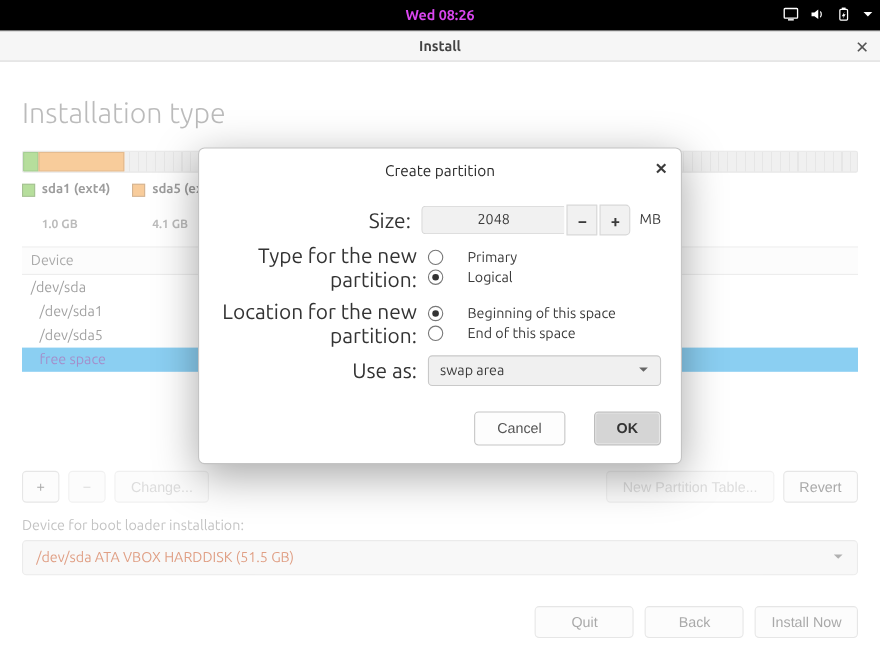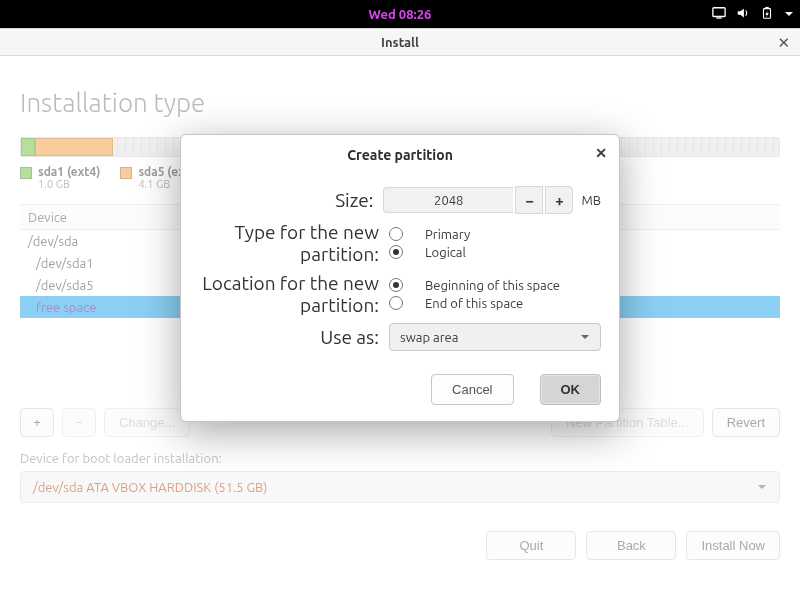--- a/index.html
+++ b/index.html
@@ -20,40 +20,40 @@
     background-image: repeating-linear-gradient(90deg,#cfcfcf 0 1px, transparent 1px 8px);
   }
   .dsk-seg { position:absolute; top:0; bottom:0; }
   .seg1 { left:0; width:14px; background:#6fbf3b; border:1px solid #4a9b2a;}
   .seg2 { left:14px; width:78px; background:#f29a3a; border:1px solid #c97720;}
   .legend { display:flex; gap:20px; margin:8px 0 14px 0; font-size:12px; }
   .legend .item { display:flex; align-items:flex-start; gap:6px; flex-direction:row; }
   .sq { width:12px; height:12px; border:1px solid rgba(0,0,0,.3); display:inline-block; margin-top:2px;}
   .sq.green{background:#6fbf3b;} .sq.orange{background:#f29a3a;}
   .legend .lbl { font-weight:600; }
-  .legend .sz { color:#7a7a7a; font-weight:400; display:block; font-size:11px; margin-top:0;}
+  .legend .sz { color:#7a7a7a; font-weight:700; display:block; font-size:11px; margin-top:20px;}
   
   table.part { width:100%; border-collapse:collapse; font-size:13px; }
   table.part th { text-align:left; font-weight:400; color:#555; border-top:1px solid #ddd; border-bottom:1px solid #ddd; padding:5px 8px; background:#fafafa;}
   table.part td { padding:4px 8px; color:#444; }
   tr.selected td { background:#1aa0e6; color:#4c1d95; }
   .toolbar { margin-top:90px; display:flex; align-items:center; gap:8px; }
   .btn, .btn-flat { border:1px solid #cfcfcf; background:#fafafa; color:#555; border-radius:4px; padding:6px 14px; font-size:13px; cursor:pointer; }
   .btn.disabled, .btn-flat.disabled { color:#bcbcbc; border-color:#e3e3e3; cursor:default; }
   .sq-btn{ width:34px; text-align:center; padding:6px 0;}
   .toolbar .spacer{flex:1;}
   .boot-label { margin-top:14px; color:#888; font-size:13px;}
   .boot-select { margin-top:6px; width:100%; border:1px solid #d8d8d8; background:#f3f3f3; border-radius:4px; padding:8px 12px; color:#c2410c; display:flex; align-items:center; }
   .boot-select .caret { margin-left:auto; }
   .footer { display:flex; justify-content:flex-end; gap:10px; padding:18px 20px 16px 0; }
   .footer .btn { min-width:90px; text-align:center; }
   
   .modal { position:absolute; left:180px; top:134px; width:440px; background:#fff; border:1px solid #c4c4c4; border-radius:6px; box-shadow:0 10px 40px rgba(0,0,0,.35); }
   .modal-header { display:flex; justify-content:center; align-items:center; padding:12px 14px 4px; position:relative;}
-  .modal-header .mtitle { font-weight:700; font-size:14px; color:#2b2b2b;}
+  .modal-header .mtitle { font-weight:400; font-size:14px; color:#2b2b2b;}
   .modal-header .mclose { position:absolute; right:12px; top:10px; font-size:14px; font-weight:700; cursor:pointer; }
   .modal-body { padding:12px 18px 16px 18px; }
   .row { display:flex; align-items:center; margin:7px 0; }
   .row .lab { width:190px; text-align:right; padding-right:10px; color:#333; font-size:19px;}
   .stepper { display:flex; align-items:center; gap:2px; }
   .stepper .val { width:130px; text-align:right; padding:5px 50px 5px 6px; border:1px solid #d7d7d7; border-right:none; background:#f1f1f1; border-radius:4px 0 0 4px; font-size:13px;}
   .step-btn { width:28px; height:28px; border:1px solid #d7d7d7; background:#f1f1f1; display:flex;align-items:center;justify-content:center; font-weight:700; font-size:15px; cursor:pointer;}
   .step-btn.minus{border-radius:0;}
   .step-btn.plus{border-radius:0 4px 4px 0;}
   .unit{ margin-left:8px; font-size:13px;}

